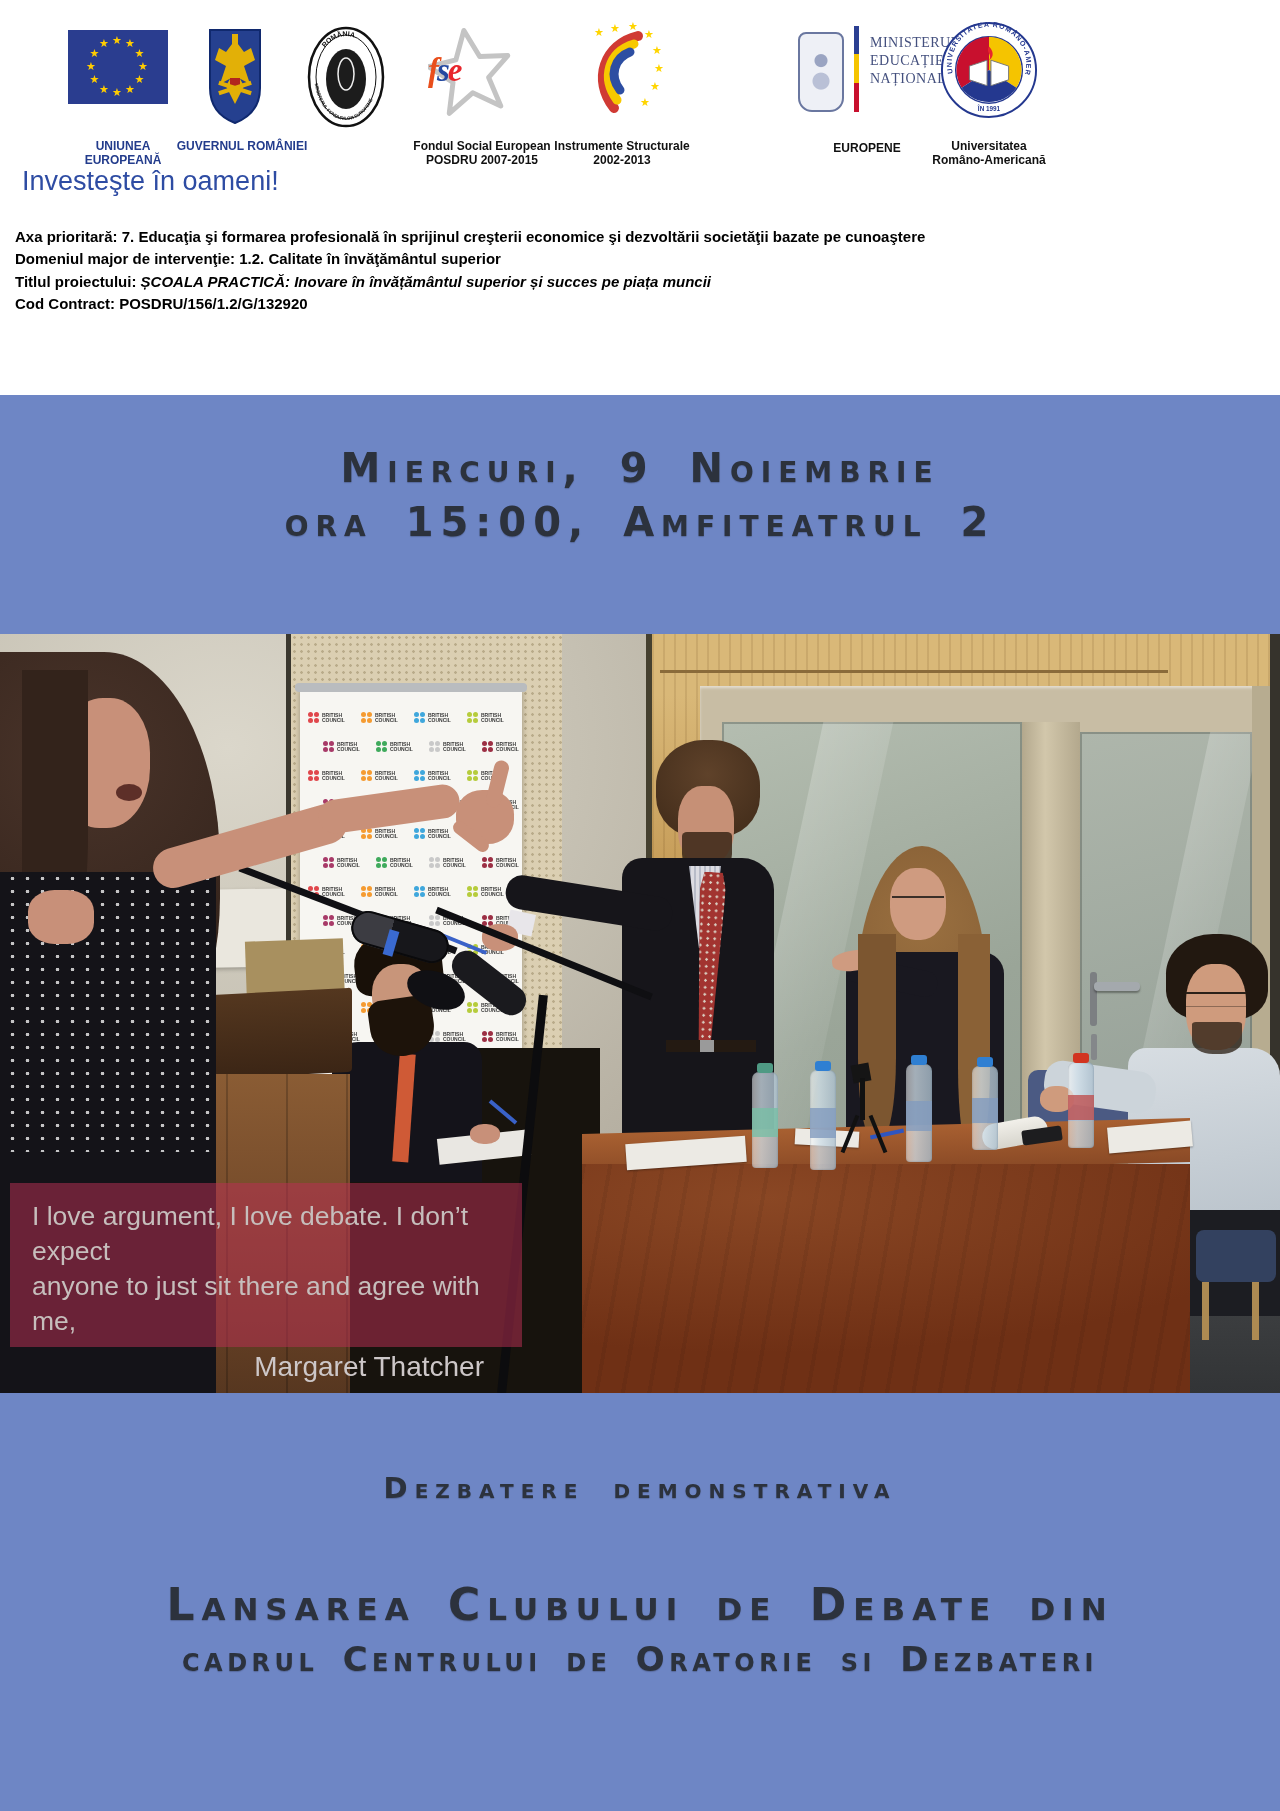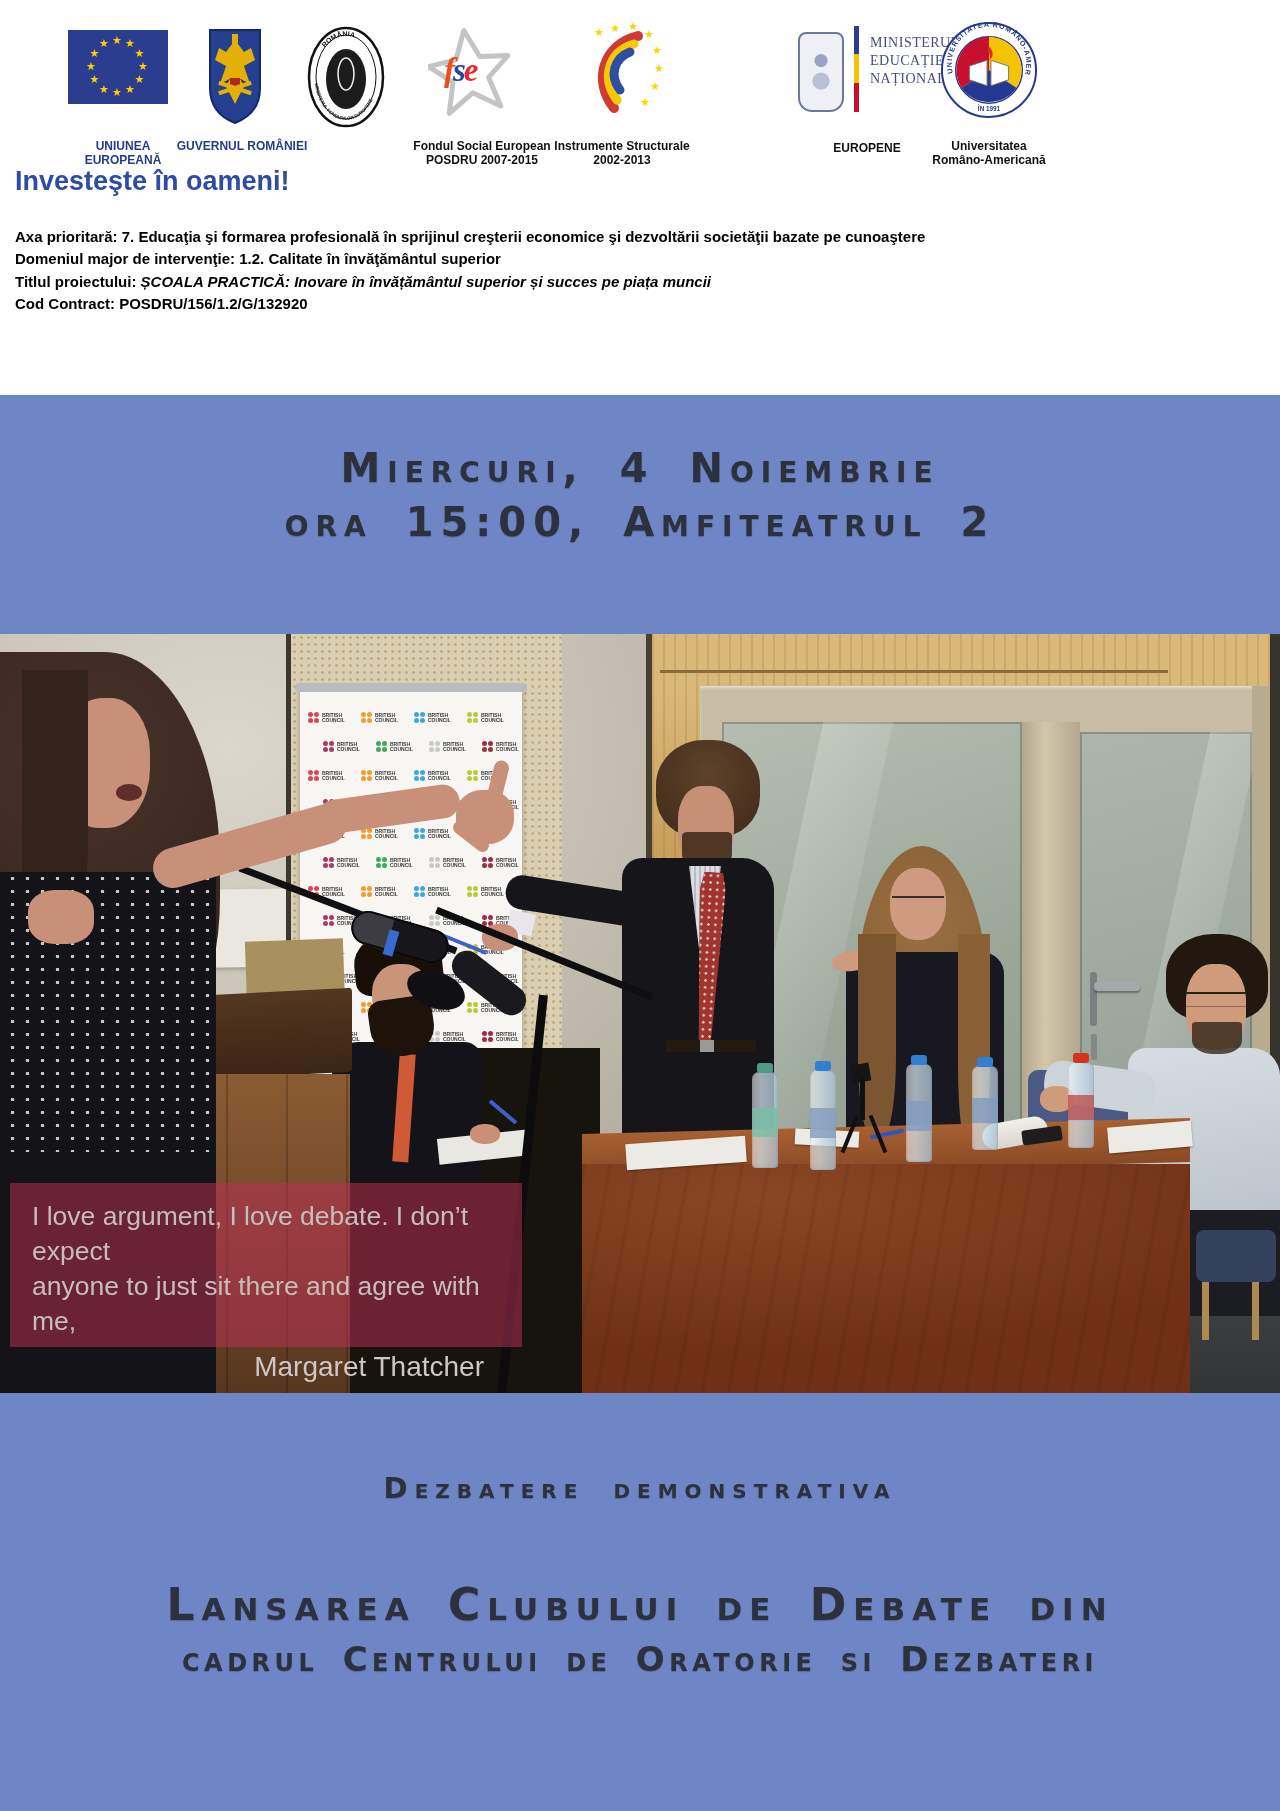--- a/index.html
+++ b/index.html
@@ -12,34 +12,34 @@
   .logo-label{position:absolute;font-size:12px;font-weight:bold;color:#111;text-align:center;line-height:14px;}
   .logo-label.blue{color:#233c8c;}
 
   .eu-flag{position:absolute;left:68px;top:30px;width:100px;height:74px;background:#2a3d8f;}
   .eu-stars{position:absolute;left:50%;top:50%;width:0;height:0;}
   .eu-stars span{position:absolute;left:-6px;top:-7px;font-size:11px;color:#ffcc00;}
 
   .ro-coa{position:absolute;left:206px;top:26px;}
   .mfe-seal{position:absolute;left:306px;top:24px;}
   .fse-logo{position:absolute;left:428px;top:26px;width:84px;height:100px;}
-  .fse-text{position:absolute;left:16px;top:26px;font-family:"Liberation Serif",serif;font-style:italic;font-weight:bold;font-size:33px;letter-spacing:-2px;}
+  .fse-text{position:absolute;left:0;top:26px;font-family:"Liberation Serif",serif;font-style:italic;font-weight:bold;font-size:33px;letter-spacing:-2px;}
   .fse-f{color:#e94e1b;} .fse-s{color:#2348a0;} .fse-e{color:#e8262d;}
   .is-logo{position:absolute;left:572px;top:20px;}
   .men-group{position:absolute;left:798px;top:26px;width:190px;height:90px;}
   .men-emblem{position:absolute;left:0;top:6px;width:42px;height:76px;border:2px solid #6a77a0;border-radius:8px 8px 14px 14px;
               background:radial-gradient(circle at 50% 35%,#9aa4c2 0 6px,transparent 7px),
                          radial-gradient(circle at 50% 62%,#b9c0d6 0 8px,transparent 9px),#eef0f6;}
   .men-bar{position:absolute;left:56px;top:0;width:5px;height:86px;
            background:linear-gradient(180deg,#2b3f92 0 33%,#f5c400 33% 66%,#c8102e 66% 100%);}
   .men-text{position:absolute;left:72px;top:8px;width:118px;font-family:"Liberation Serif",serif;
             font-size:14px;line-height:18px;color:#44507e;letter-spacing:.5px;}
   .rau-seal{position:absolute;left:940px;top:20px;}
 
-  .invest{position:absolute;left:15px;top:166px;font-size:27px;font-weight:bold;color:var(--invest_blue,#2e4ca3);text-align:right;}
+  .invest{position:absolute;left:22px;top:166px;font-size:27px;font-weight:normal;color:var(--invest_blue,#2e4ca3);text-align:right;}
 
   .project{position:absolute;left:15px;top:226px;width:965px;font-size:15px;font-weight:bold;color:#000;line-height:22.3px;}
   .project em{font-style:italic;}
 
   
   .band{position:absolute;left:0;width:1280px;background:var(--accent_blue,#6e86c5);}
   .band-top{top:395px;height:239px;}
   .band-bottom{top:1393px;height:418px;}
   .display-text{position:absolute;left:0;width:1280px;text-align:center;
     font-family:"DejaVu Sans",sans-serif;font-variant:small-caps;font-weight:600;
@@ -304,21 +304,21 @@
 
     <div class="project">
       <div>Axa prioritară: 7. Educaţia şi formarea profesională în sprijinul creşterii economice şi dezvoltării societăţii bazate pe cunoaştere</div>
       <div>Domeniul major de intervenţie: 1.2. Calitate în învăţământul superior</div>
       <div><span>Titlul proiectului: </span><em>ȘCOALA PRACTICĂ: Inovare în învățământul superior și succes pe piața muncii</em></div>
       <div>Cod Contract: POSDRU/156/1.2/G/132920</div>
     </div>
   </div>
 
   <div class="band band-top">
-    <div class="display-text ev1">Miercuri, 4 Noiembrie</div>
+    <div class="display-text ev1">Miercuri, 9 Noiembrie</div>
     <div class="display-text ev2">ora 15:00, Amfiteatrul 2</div>
   </div>
 
   <div class="photo">
     <div class="abs wall-left"></div>
     <div class="abs whiteboard"></div>
     <div class="abs wall-seam"></div>
     <div class="abs wood-wall"></div>
     <div class="abs wood-groove"></div>
 

